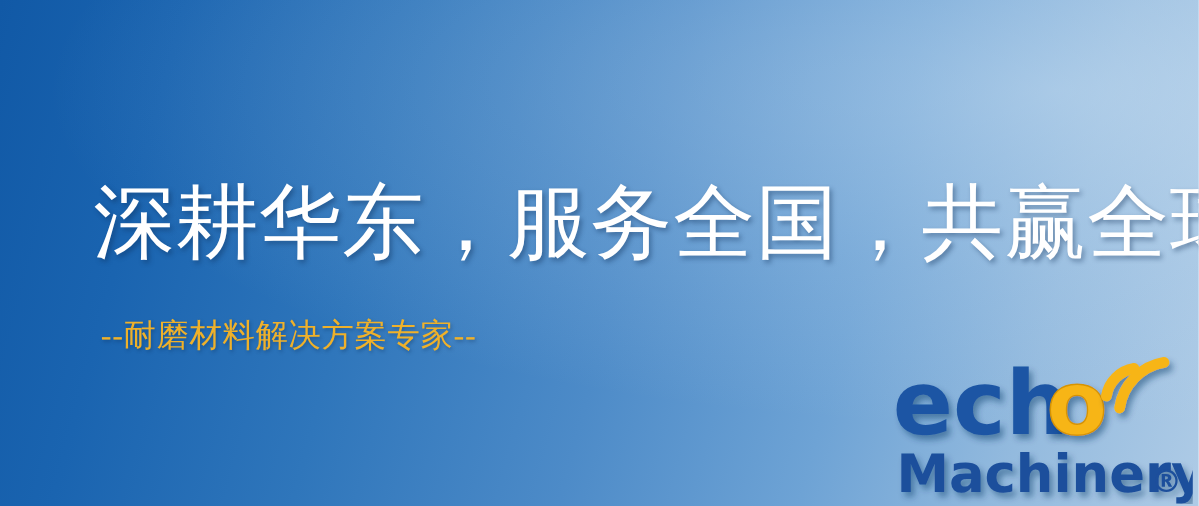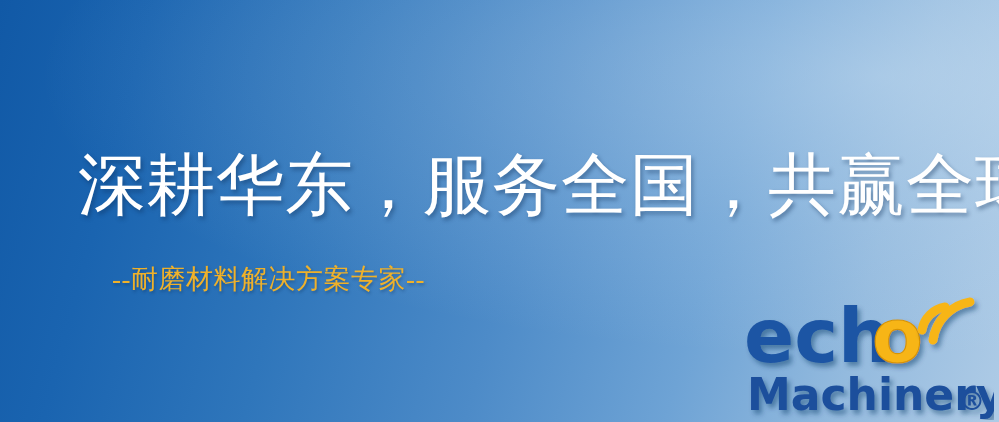--- a/index.html
+++ b/index.html
@@ -57,21 +57,20 @@
     left: 84px;
     top: 263px;
     font-family: "Liberation Serif", "DejaVu Serif", serif;
     font-size: 27px;
     line-height: 1.2;
     color: #efb12a;
     letter-spacing: 0.5px;
     white-space: nowrap;
     text-shadow: 1px 2px 3px rgba(10,40,80,0.35);
     z-index: 3;
-    margin-left: 28px;
   }
 
   
   .logo {
     position: absolute;
     left: 744px;
     top: 296px;
     width: 250px;
     height: 124px;
     z-index: 4;

